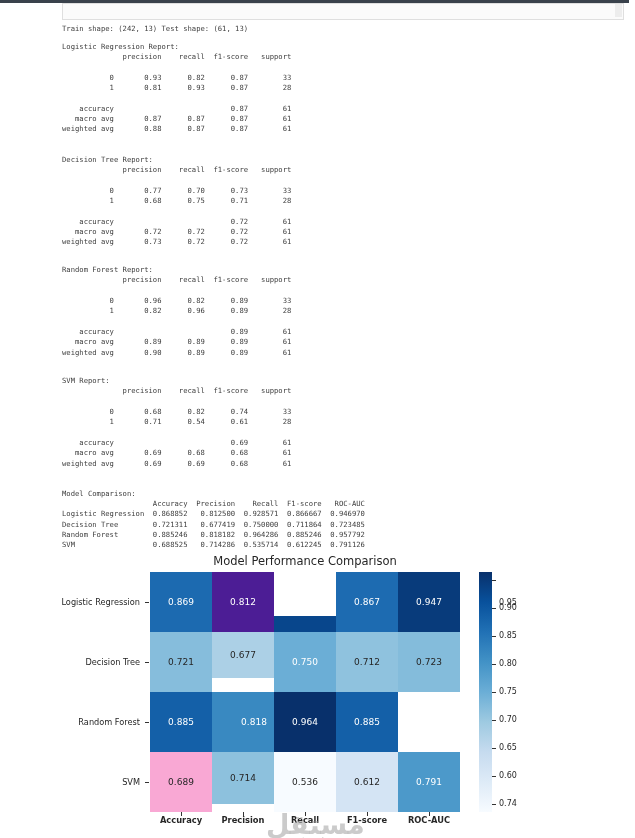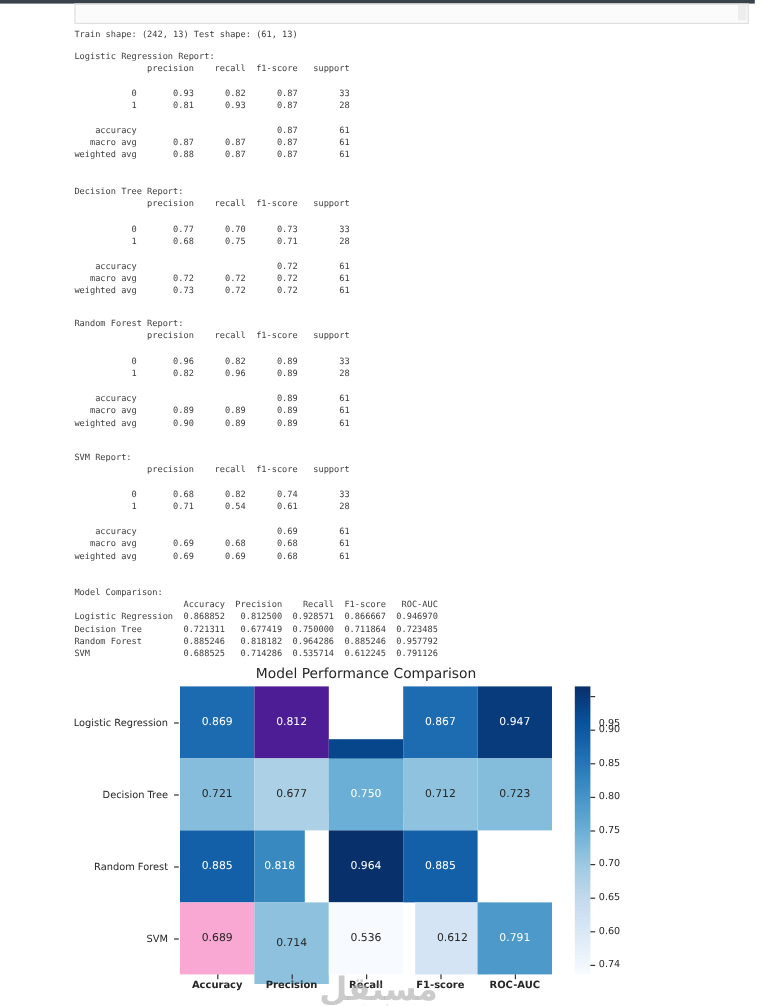--- a/index.html
+++ b/index.html
@@ -99,32 +99,32 @@
     <div class="watermark">
       <div class="wm-ar">مستقل</div>
       <div class="wm-en">mostaql.com</div>
     </div>
   <div class="hm-cell" style="left: 150px; top: 572px; width: 62px; height: 60px; background: rgb(28, 106, 176); color: rgb(255, 255, 255);">0.869</div>
       <div class="hm-cell" style="left: 212px; top: 572px; width: 62px; height: 60px; background: #4c1d95; color: rgb(255, 255, 255);">0.812</div>
       <div class="hm-cell" style="left: 274px; top: 572px; width: 62px; height: 60px; background: rgb(8, 70, 140); color: rgb(255, 255, 255); margin-top: 44px;">0.929</div>
       <div class="hm-cell" style="left: 336px; top: 572px; width: 62px; height: 60px; background: rgb(29, 107, 177); color: rgb(255, 255, 255);">0.867</div>
       <div class="hm-cell" style="left: 398px; top: 572px; width: 62px; height: 60px; background: rgb(8, 59, 123); color: rgb(255, 255, 255);">0.947</div>
       <div class="hm-cell" style="left: 150px; top: 632px; width: 62px; height: 60px; background: rgb(134, 189, 220); color: rgb(38, 38, 38);">0.721</div>
-      <div class="hm-cell" style="left: 212px; top: 632px; width: 62px; height: 60px; background: rgb(172, 208, 230); color: rgb(38, 38, 38);">0.677</div>
+      <div class="hm-cell" style="left: 212px; top: 632px; width: 62px; height: 46px; background: rgb(172, 208, 230); color: rgb(38, 38, 38);">0.677</div>
       <div class="hm-cell" style="left: 274px; top: 632px; width: 62px; height: 60px; background: rgb(107, 174, 214); color: rgb(255, 255, 255);">0.750</div>
       <div class="hm-cell" style="left: 336px; top: 632px; width: 62px; height: 60px; background: rgb(143, 194, 222); color: rgb(38, 38, 38);">0.712</div>
       <div class="hm-cell" style="left: 398px; top: 632px; width: 62px; height: 60px; background: rgb(132, 188, 219); color: rgb(38, 38, 38);">0.723</div>
       <div class="hm-cell" style="left: 150px; top: 692px; width: 62px; height: 60px; background: rgb(20, 96, 168); color: rgb(255, 255, 255);">0.885</div>
-      <div class="hm-cell" style="left: 212px; top: 692px; width: 42px; height: 60px; background: rgb(57, 137, 193); color: rgb(255, 255, 255);">0.818</div>
+      <div class="hm-cell" style="left: 212px; top: 692px; width: 62px; height: 60px; background: rgb(57, 137, 193); color: rgb(255, 255, 255); padding-left: 11px;">0.818</div>
       <div class="hm-cell" style="left: 274px; top: 692px; width: 62px; height: 60px; background: rgb(8, 48, 107); color: rgb(255, 255, 255);">0.964</div>
       <div class="hm-cell" style="left: 336px; top: 692px; width: 62px; height: 60px; background: rgb(20, 96, 168); color: rgb(255, 255, 255);">0.885</div>
       <div class="hm-cell" style="left: 150px; top: 752px; width: 62px; height: 60px; background: #f9a8d4; color: rgb(38, 38, 38);">0.689</div>
-      <div class="hm-cell" style="left: 212px; top: 752px; width: 62px; height: 68px; background: rgb(141, 193, 221); color: rgb(38, 38, 38);">0.714</div>
+      <div class="hm-cell" style="left: 212px; top: 752px; width: 62px; height: 52px; background: rgb(141, 193, 221); color: rgb(38, 38, 38);">0.714</div>
       <div class="hm-cell" style="left: 274px; top: 752px; width: 62px; height: 60px; background: rgb(247, 251, 255); color: rgb(38, 38, 38);">0.536</div>
-      <div class="hm-cell" style="left: 336px; top: 752px; width: 62px; height: 60px; background: rgb(212, 228, 244); color: rgb(38, 38, 38); margin-left: 10px;">0.612</div>
+      <div class="hm-cell" style="left: 336px; top: 752px; width: 62px; height: 60px; background: rgb(212, 228, 244); color: rgb(38, 38, 38);">0.612</div>
       <div class="hm-cell" style="left: 398px; top: 752px; width: 62px; height: 60px; background: rgb(76, 153, 202); color: rgb(255, 255, 255);">0.791</div>
       <div class="ylab" style="top: 572px;">Logistic Regression</div>
       <div class="ytick" style="top: 602px;"></div>
       <div class="ylab" style="top: 632px;">Decision Tree</div>
       <div class="ytick" style="top: 662px;"></div>
       <div class="ylab" style="top: 692px;">Random Forest</div>
       <div class="ytick" style="top: 722px;"></div>
       <div class="ylab" style="top: 752px;">SVM</div>
       <div class="ytick" style="top: 782px;"></div>
       <div class="xlab" style="left: 150px;">Accuracy</div>

